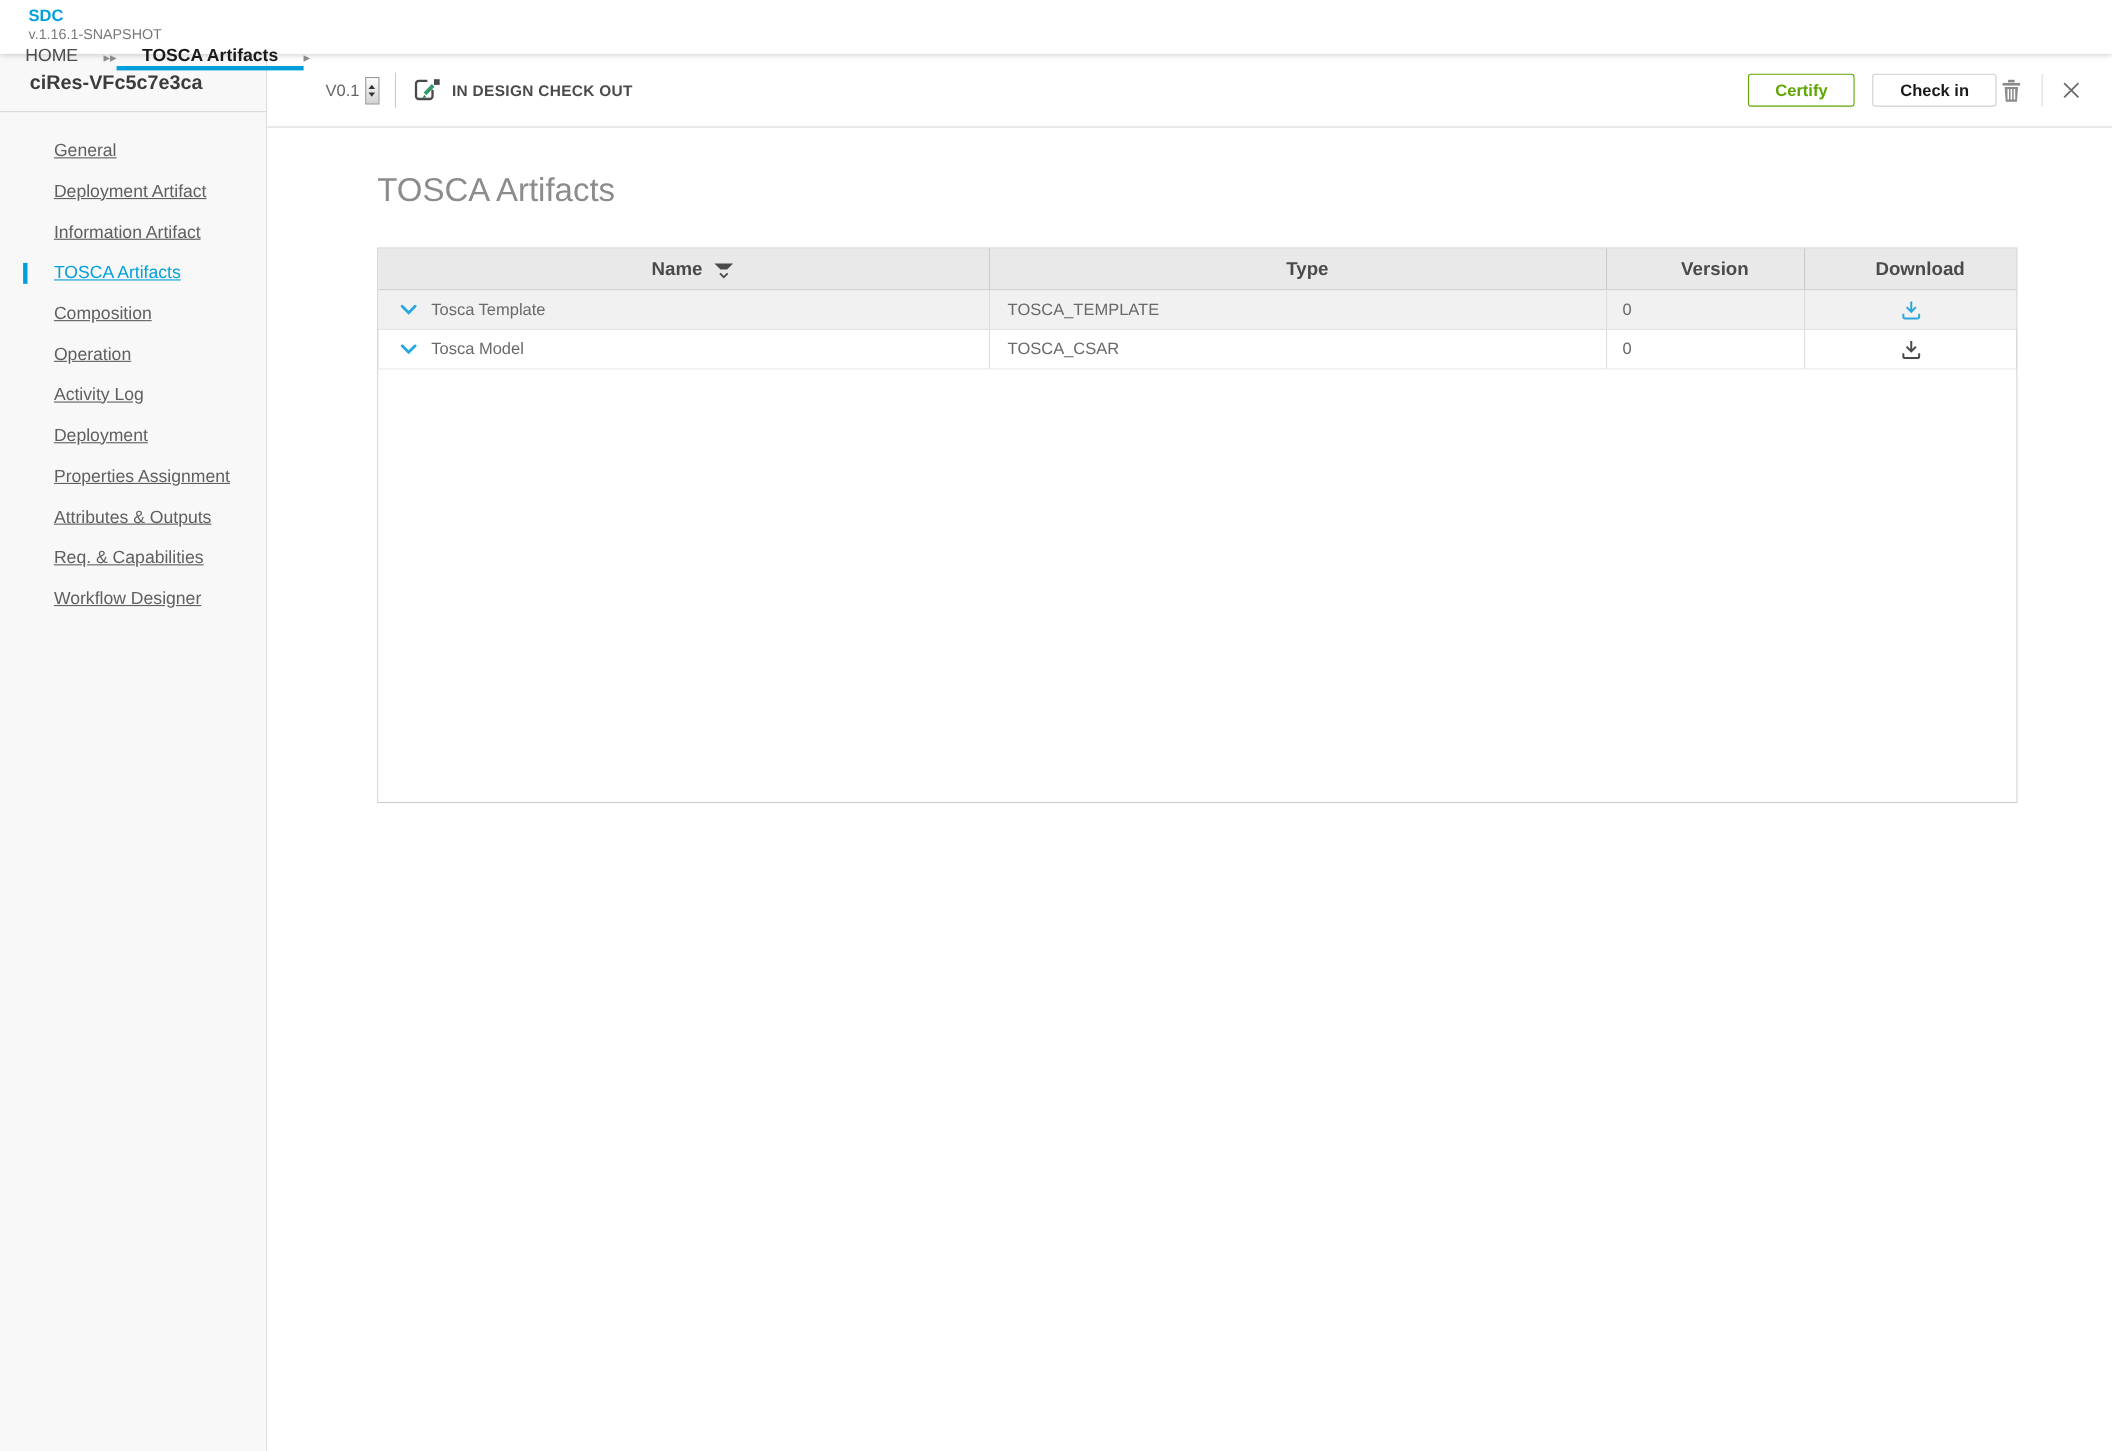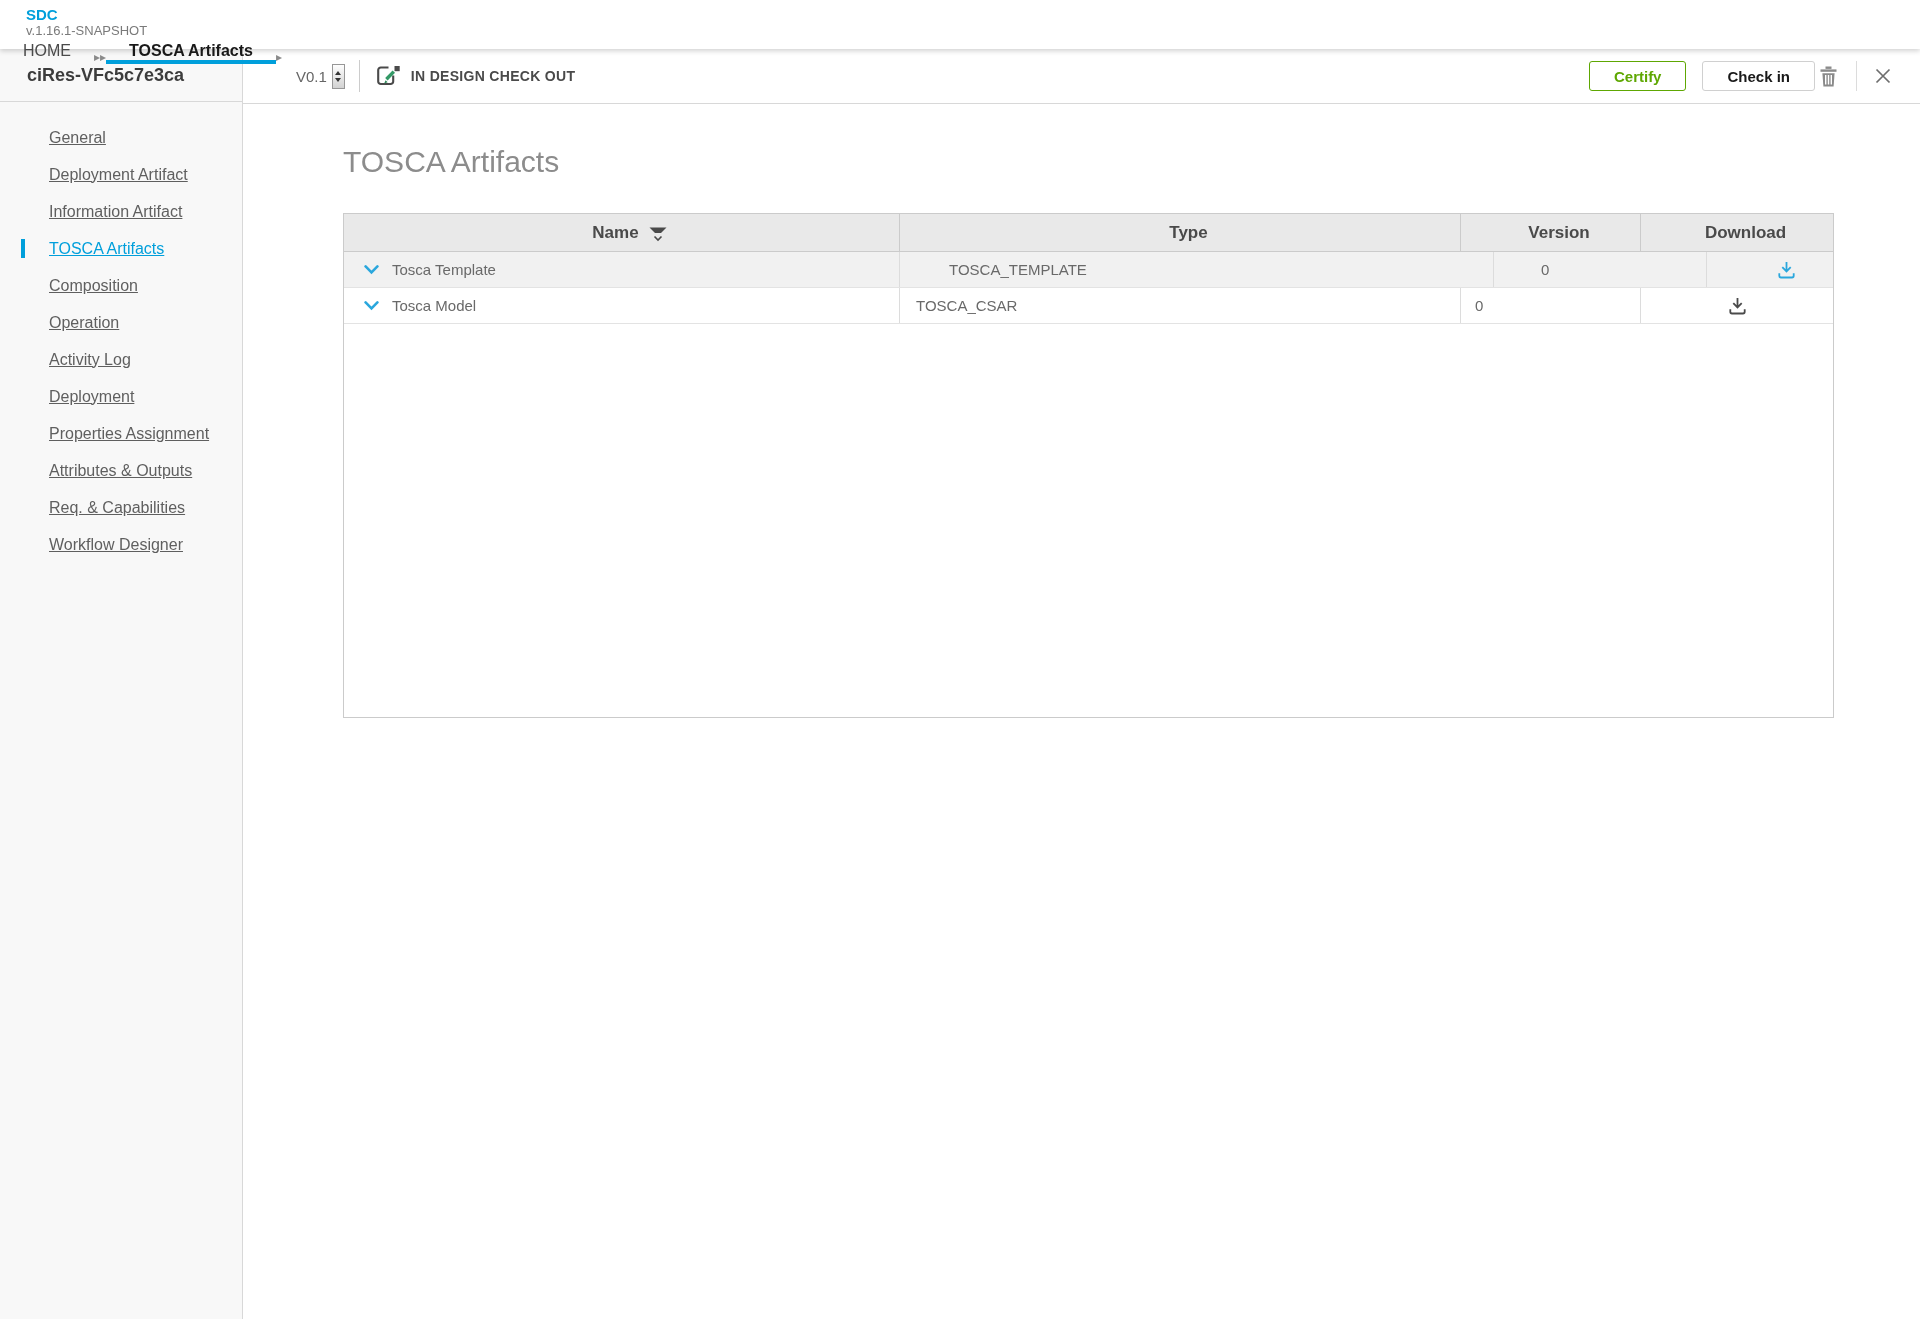--- a/index.html
+++ b/index.html
@@ -6,21 +6,21 @@
   html,body { width:1920px; height:1319px; background:#fff; overflow:hidden;
               font-family:"Liberation Sans","DejaVu Sans",sans-serif; }
 
   
   .topbar { position:relative; z-index:5; height:49px; background:#fff;
             display:flex; align-items:stretch;
             box-shadow:0 2px 5px rgba(0,0,0,.18);flex-direction:column; }
   .logo { width:190px; padding:7px 0 0 26px; cursor:pointer; }
   .logo-name { font-size:15px; font-weight:bold; color:#009fdb; line-height:16px; }
   .logo-version { font-size:13px; color:#7a7a7a; line-height:15px; }
-  .breadcrumb { display:flex; align-items:flex-end; }
+  .breadcrumb { display:flex; align-items:center; }
   .crumb { display:flex; align-items:center; padding:0 23px; font-size:16px;
            color:#4a4a4a; cursor:pointer; border-bottom:4px solid transparent;
            padding-top:4px; }
   .crumb.active { font-weight:bold; color:#191919; border-bottom-color:#009fdb; }
   .crumb-sep { display:flex; align-items:center; font-size:12px; color:#8a8a8a;
                padding-top:2px; }
 
   
   .mainrow { display:flex; height:1270px; }
 
@@ -32,21 +32,21 @@
   .sidebar-menu { list-style:none; padding-top:17px; }
   .menu-item { position:relative; height:37px; display:flex; align-items:center;
                padding-left:49px; font-size:16px; color:#5f5f5f; cursor:pointer;text-decoration:underline; }
   .menu-item.active { color:#009fdb; }
   .menu-item.active::before { content:""; position:absolute; left:21px; top:9px;
                width:4px; height:19px; background:#009fdb; }
 
   .content { flex:1; display:flex; flex-direction:column; background:#fff; }
 
   
-  .toolbar { height:55px; border-bottom:1px solid #d8d8d8; display:flex;
+  .toolbar { height:67px; border-bottom:1px solid #d8d8d8; display:flex;
              align-items:center; padding:0 25px 0 53px; flex-shrink:0; }
   .version-label { font-size:15px; color:#666; margin-right:5px; cursor:pointer; }
   .spinner { width:13px; height:25px; border:1px solid #979797; cursor:pointer;
              background:linear-gradient(#fefefe,#d2d2d2); display:flex;
              flex-direction:column; align-items:center; justify-content:center; gap:3px; }
   .tri-up { width:0; height:0; border-left:3.5px solid transparent;
             border-right:3.5px solid transparent; border-bottom:4px solid #333; }
   .tri-down { width:0; height:0; border-left:3.5px solid transparent;
             border-right:3.5px solid transparent; border-top:4px solid #333; }
   .vdiv { width:1px; height:32px; background:#ccc; margin:0 14px; }
@@ -68,21 +68,21 @@
 
   .tbl { width:100%; border:1px solid #cbcbcb; }
   .tbl-header, .tbl-row { display:grid; grid-template-columns:556px 561px 180px 1fr; }
   .tbl-header { height:38px; background:#e9e9e9; border-bottom:1px solid #cbcbcb; }
   .th { display:flex; align-items:center; justify-content:center; font-size:17px;
         font-weight:bold; color:#4a4a4a; border-right:1px solid #cbcbcb;
         cursor:pointer;padding-left:17px; }
   .th:last-child, .td:last-child { border-right:none; }
   .sort-icon { margin-left:9px; margin-top:2px; }
   .tbl-row { height:36px; border-bottom:1px solid #e3e3e3; }
-  .row-striped { background:#f1f1f1;gap:33px; }
+  .row-striped { background:#f1f1f1; }
   .td { display:flex; align-items:center; font-size:15px; color:#696969;
         border-right:1px solid #dcdcdc; padding-left:16px; overflow:hidden; }
   .td-name { padding-left:20px; }
   .expand-btn { background:none; border:none; padding:0; margin-right:13px;
                 cursor:pointer; display:flex; align-items:center; }
   .td-version { padding-left:14px; }
   .td-download { justify-content:center; padding-left:0; }
   .dl-btn { background:none; border:none; padding:2px; cursor:pointer;
             display:flex; align-items:center; }
   .dl-blue { color:#2aa7dd; }

